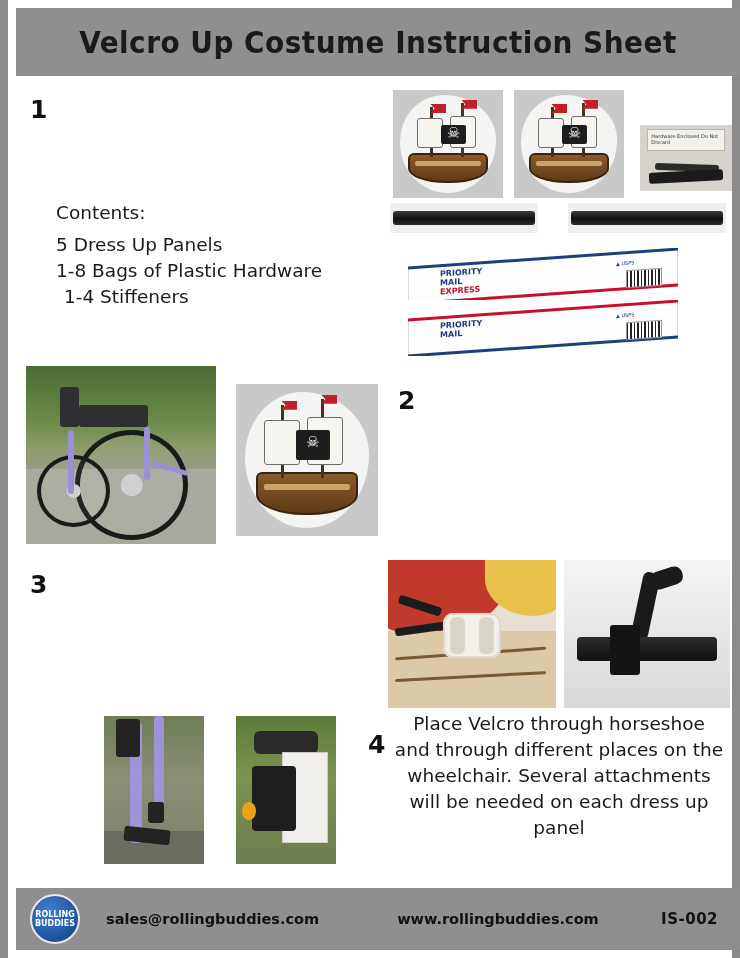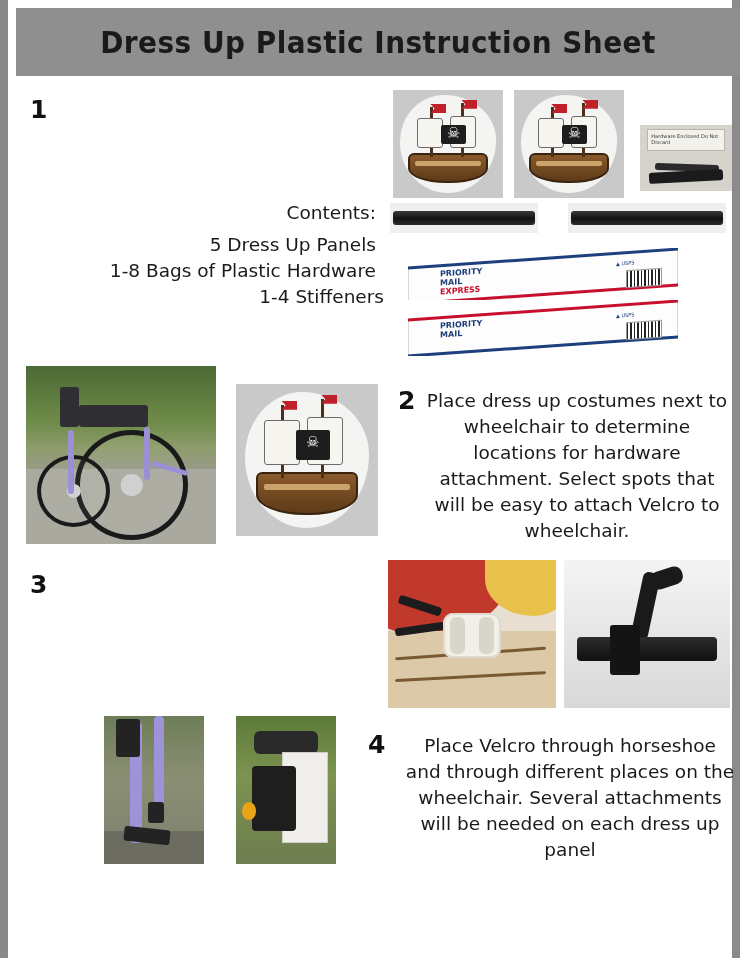--- a/index.html
+++ b/index.html
@@ -58,21 +58,21 @@
     line-height: 26px;
     color: #1a1a1a;
     text-align: center;
     font-family: "DejaVu Sans", sans-serif;
   }
   .contents-text {
     position: absolute;
     font-size: 18.5px;
     line-height: 26px;
     color: #1a1a1a;
-    text-align: right;
+    text-align: left;
     font-family: "DejaVu Sans", sans-serif;
   }
   
   .photo {
     position: absolute;
     overflow: hidden;
     background: #bdbdbd;
   }
   
   .ship {
@@ -474,21 +474,21 @@
     letter-spacing: 0.5px;
     font-family: "DejaVu Sans", sans-serif;
   }
 </style>
 </head>
 <body>
 
 <div class="page">
 
   <div class="header">
-    <div class="header-title">Dress Up Plastic Instruction Sheet</div>
+    <div class="header-title">Velcro Up Costume Instruction Sheet</div>
   </div>
 
   <div class="step-num" style="left:22px; top:95px;">1</div>
 
   <div class="contents-text" style="left:48px; top:200px; width:320px;">Contents:</div>
   <div class="contents-text" style="left:48px; top:232px; width:320px;">5 Dress Up Panels</div>
   <div class="contents-text" style="left:48px; top:258px; width:320px;">1-8 Bags of Plastic Hardware</div>
   <div class="contents-text" style="left:56px; top:284px; width:320px;">1-4 Stiffeners</div>
 
   <div class="photo" style="left:385px; top:90px; width:110px; height:108px;">
@@ -595,21 +595,20 @@
       <div class="sail" style="left:50%; top:22%; width:24%; height:30%;"></div>
       <div class="flag" style="left:32%; top:11%;"></div>
       <div class="flag" style="left:60%; top:7%;"></div>
       <div class="jolly" style="left:42%; top:30%; width:24%; height:20%;">
         <div class="skull">☠</div>
       </div>
     </div>
   </div>
 
   <div class="step-num" style="left:390px; top:386px;">2</div>
-  <div class="step-text" style="left:416px; top:388px; width:306px;">Place dress up costumes next to wheelchair to determine locations for hardware attachment.  Select spots that will be easy to attach Velcro to wheelchair.</div>
 
   <div class="step-num" style="left:22px; top:570px;">3</div>
 
   <div class="photo" style="left:380px; top:560px; width:168px; height:148px;">
     <div class="paint">
       <div class="red"></div>
       <div class="yellow"></div>
       <div class="tan"></div>
       <div class="line" style="left:4%; top:62%; width:90%; transform:rotate(-4deg);"></div>
       <div class="line" style="left:4%; top:78%; width:90%; transform:rotate(-3deg);"></div>
@@ -642,16 +641,25 @@
   <div class="photo" style="left:228px; top:716px; width:100px; height:148px;">
     <div class="arm">
       <div class="pad"></div>
       <div class="panel"></div>
       <div class="blk"></div>
       <div class="flower"></div>
     </div>
   </div>
 
   <div class="step-num" style="left:360px; top:730px;">4</div>
-  <div class="step-text" style="left:386px; top:733px; width:330px;margin-left:11px;">Place Velcro through horseshoe and through different places on the wheelchair.  Several attachments will be needed on each dress up panel</div>
-
+  <div class="step-text" style="left:386px; top:711px; width:330px;">Place Velcro through horseshoe and through different places on the wheelchair.  Several attachments will be needed on each dress up panel</div>
+
+  <div class="footer">
+    <div class="footer-logo">
+      <span>ROLLING</span>
+      <span>BUDDIES</span>
+    </div>
+    <div class="footer-email">sales@rollingbuddies.com</div>
+    <div class="footer-web">www.rollingbuddies.com</div>
+    <div class="footer-code">IS-002</div>
+  </div>
 
 </div>
 
 </body></html>

